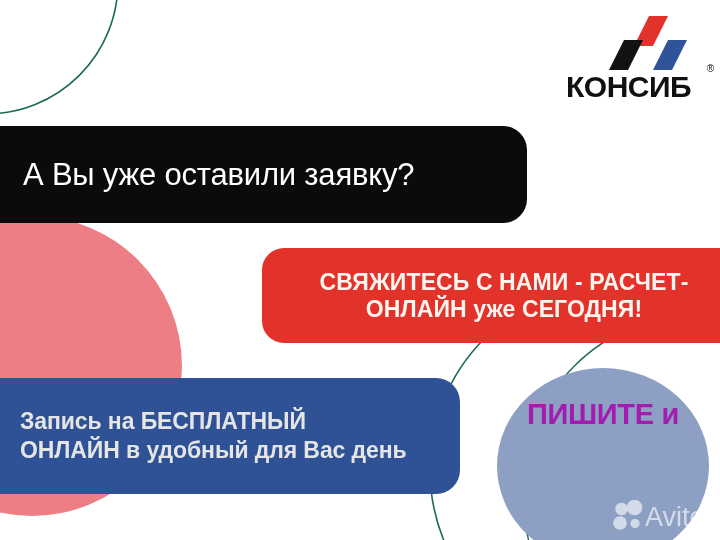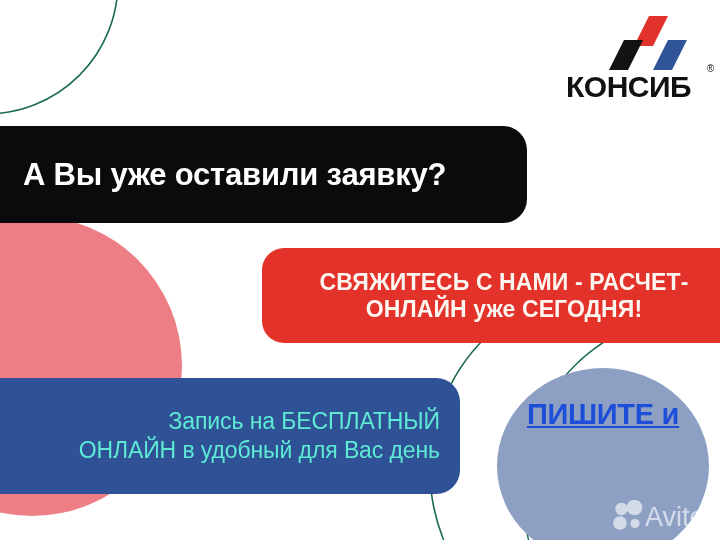--- a/index.html
+++ b/index.html
@@ -99,21 +99,21 @@
     top: 126px;
     width: 557px;
     height: 97px;
     background: #0B0B0D;
     border-radius: 24px;
     padding: 0 30px 0 53px;
   }
   .block-black .line {
     color: #ffffff;
     font-size: 31px;
-    font-weight: 700;
+    font-weight: 400;
     letter-spacing: -0.2px;
     white-space: nowrap;
   }
 
   .block-red {
     left: 262px;
     top: 248px;
     width: 486px;
     height: 95px;
     background: #E23229;
@@ -133,44 +133,42 @@
   .block-blue {
     left: -30px;
     top: 378px;
     width: 490px;
     height: 116px;
     background: #2E5295;
     border-radius: 24px;
     padding: 0 20px 0 50px;
   }
   .block-blue .line {
-    color: #5eead4;
+    color: #e5e5e5;
     font-size: 23px;
-    font-weight: 400;
+    font-weight: 700;
     letter-spacing: -0.1px;
     line-height: 1.28;
     white-space: nowrap;
-    text-align: right;
   }
 
   .circle-text {
     position: absolute;
     left: 497px;
     top: 398px;
     width: 212px;
     text-align: center;
     line-height: 1.14;
   }
   .circle-text .line {
-    color: #1d4ed8;
+    color: #a21caf;
     font-size: 29px;
     font-weight: 700;
     letter-spacing: -0.3px;
     white-space: nowrap;
-    text-decoration: underline;
   }
 
   
   .watermark {
     position: absolute;
     left: 612px;
     top: 500px;
     width: 104px;
     height: 32px;
     opacity: 0.62;

